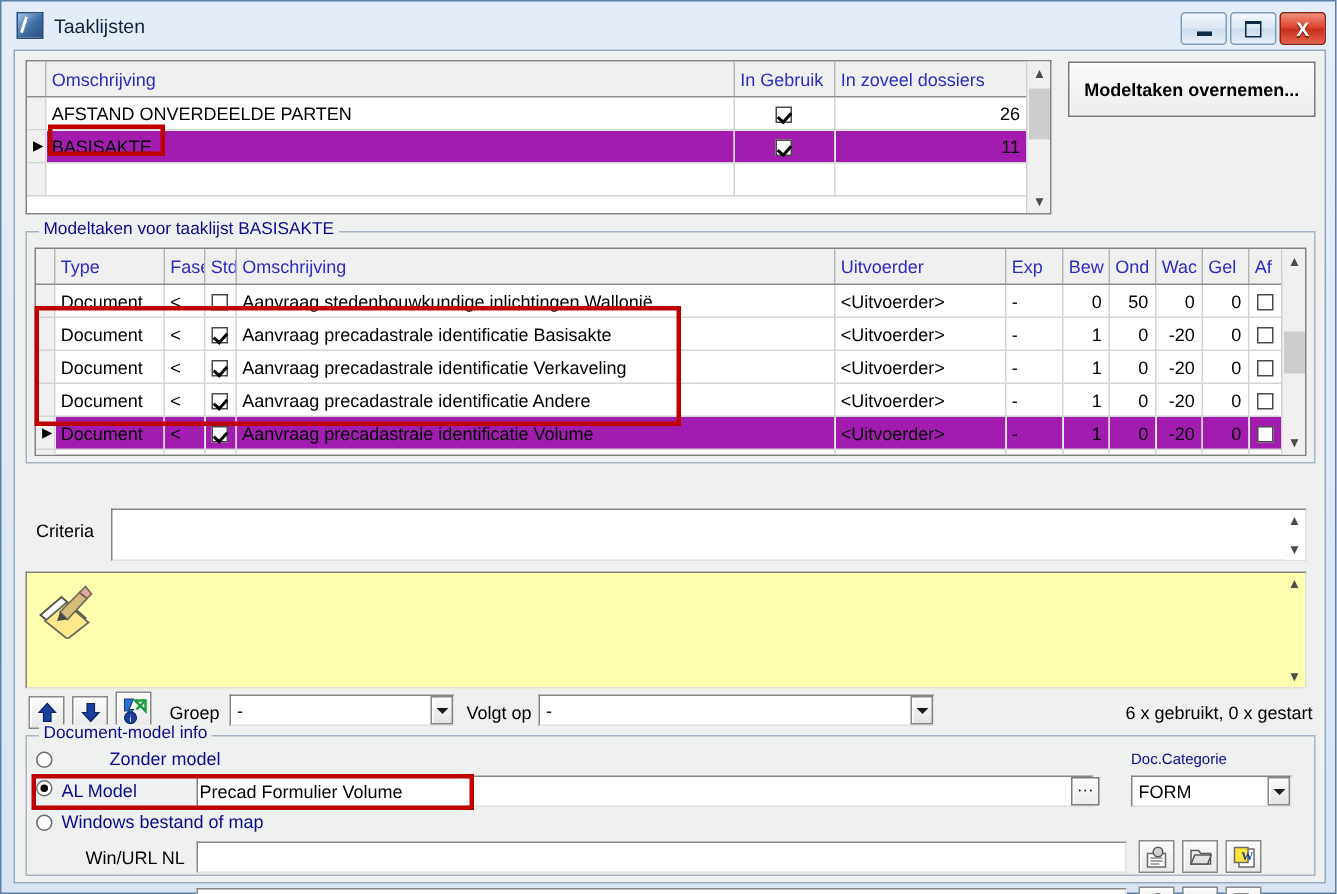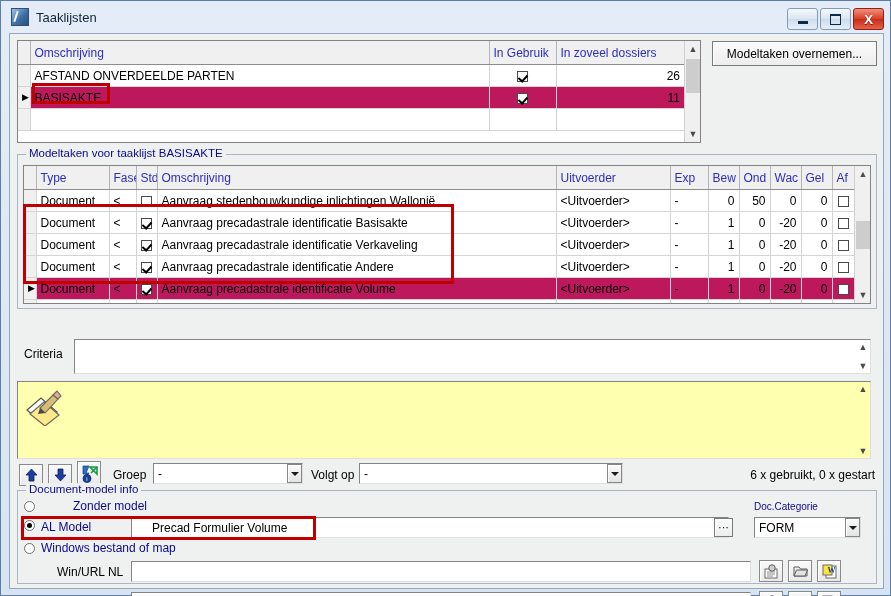--- a/index.html
+++ b/index.html
@@ -60,21 +60,21 @@
     border-right:1px solid #b4b4b4;border-bottom:1px solid #8c8c8c;
     padding:2px 4px;height:19px;white-space:nowrap;overflow:hidden;
   }
   table.g td{
     border-right:1px solid #d4d4d4;border-bottom:1px solid #d4d4d4;
     padding:1px 4px;height:19px;white-space:nowrap;overflow:hidden;
     color:#000;
   }
   table.g td.num{text-align:right;}
   table.g td.ctr{text-align:center;}
-  tr.sel td{background:#be185d;}
+  tr.sel td{background:#a21caf;}
   .marker-col{width:12px;background:#f0f0f0;border-right:1px solid #b4b4b4;}
   td.marker{background:#f0f0f0;text-align:center;padding:0;color:#d9a000;font-size:9px;line-height:19px;}
   tr.sel td.marker{background:#f0f0f0;}
   .cbx{
     display:inline-block;width:11px;height:11px;border:1px solid #4a4a4a;background:#fff;
     position:relative;vertical-align:middle;box-sizing:border-box;
   }
   .cbx.on:after{
     content:"";position:absolute;left:2px;top:1px;width:4px;height:7px;
     border:solid #000;border-width:0 2px 2px 0;transform:rotate(42deg);
@@ -113,21 +113,21 @@
     width:15px;height:100%;margin-left:auto;
     background:linear-gradient(180deg,#fafafa,#e4e4e4);
     border:1px solid #868686;box-shadow:inset 1px 1px 0 #fff;
     display:flex;align-items:center;justify-content:center;box-sizing:border-box;
   }
   .arrow i{border-left:4px solid transparent;border-right:4px solid transparent;border-top:4px solid #1b1b1b;display:block;}
   .txtfield{
     position:absolute;background:#fff;border:1px solid #848484;
     border-right-color:#dfdfdf;border-bottom-color:#dfdfdf;
     box-sizing:border-box;display:flex;align-items:center;
-    padding-left:20px;font-size:12px;overflow:hidden;white-space:nowrap;
+    padding-left:1px;font-size:12px;overflow:hidden;white-space:nowrap;
   }
   .lbl{position:absolute;font-size:12px;white-space:nowrap;}
   .lbl.blue{color:#0a0a8c;}
   .radio{
     display:inline-block;width:11px;height:11px;border-radius:50%;
     border:1px solid #6d6d6d;background:#fff;position:relative;vertical-align:middle;
     box-sizing:border-box;
   }
   .radio.on:after{
     content:"";position:absolute;left:2px;top:2px;width:5px;height:5px;border-radius:50%;background:#000;
@@ -217,21 +217,21 @@
       </div>
       <div class="vscroll">
         <div class="sbtn">▲</div>
         <div class="thumb" style="top:18px;height:34px;"></div>
         <div class="sbtn bottom">▼</div>
       </div>
     </div>
 
     <div class="anno" style="left:22px;top:49px;width:78px;height:21px;"></div>
 
-    <div class="btn" style="position:absolute;left:702px;top:7px;width:165px;height:25px;">
+    <div class="btn" style="position:absolute;left:702px;top:7px;width:165px;height:37px;font-weight:bold;">
       <span>Modeltaken overnemen...</span>
     </div>
 
     <div class="groupbox" style="left:7px;top:120px;width:860px;height:155px;">
       <span class="gblabel">Modeltaken voor taaklijst BASISAKTE</span>
     </div>
 
     <div class="grid" style="left:13px;top:131px;width:848px;height:139px;">
       <div style="position:absolute;left:0;top:0;right:16px;bottom:0;overflow:hidden;">
         <table class="g" id="mt-table">

